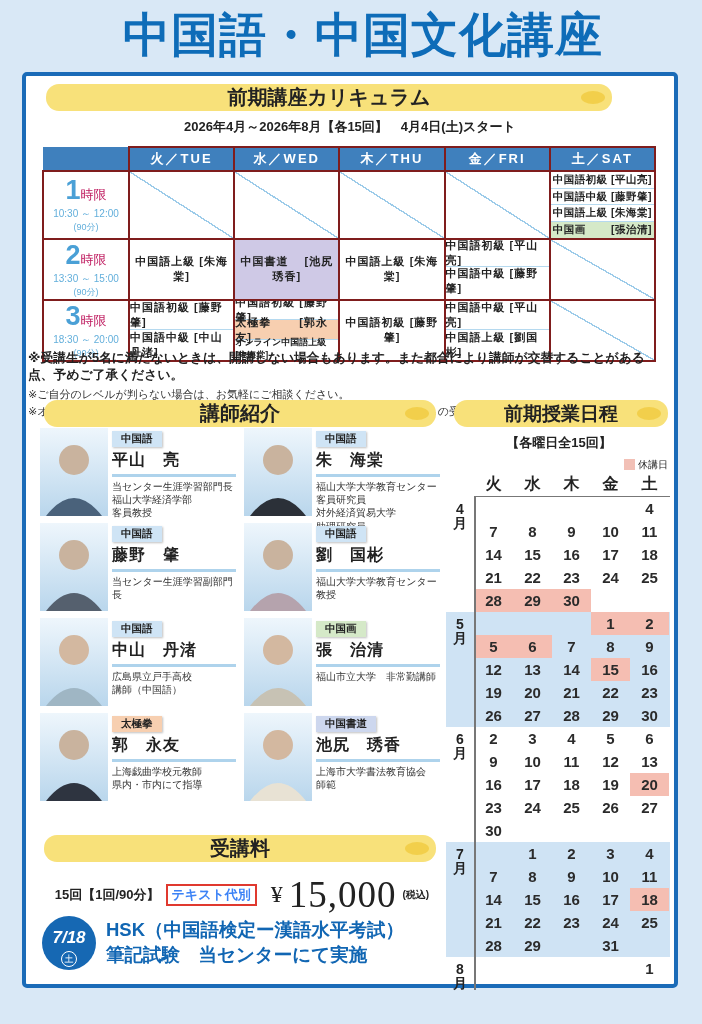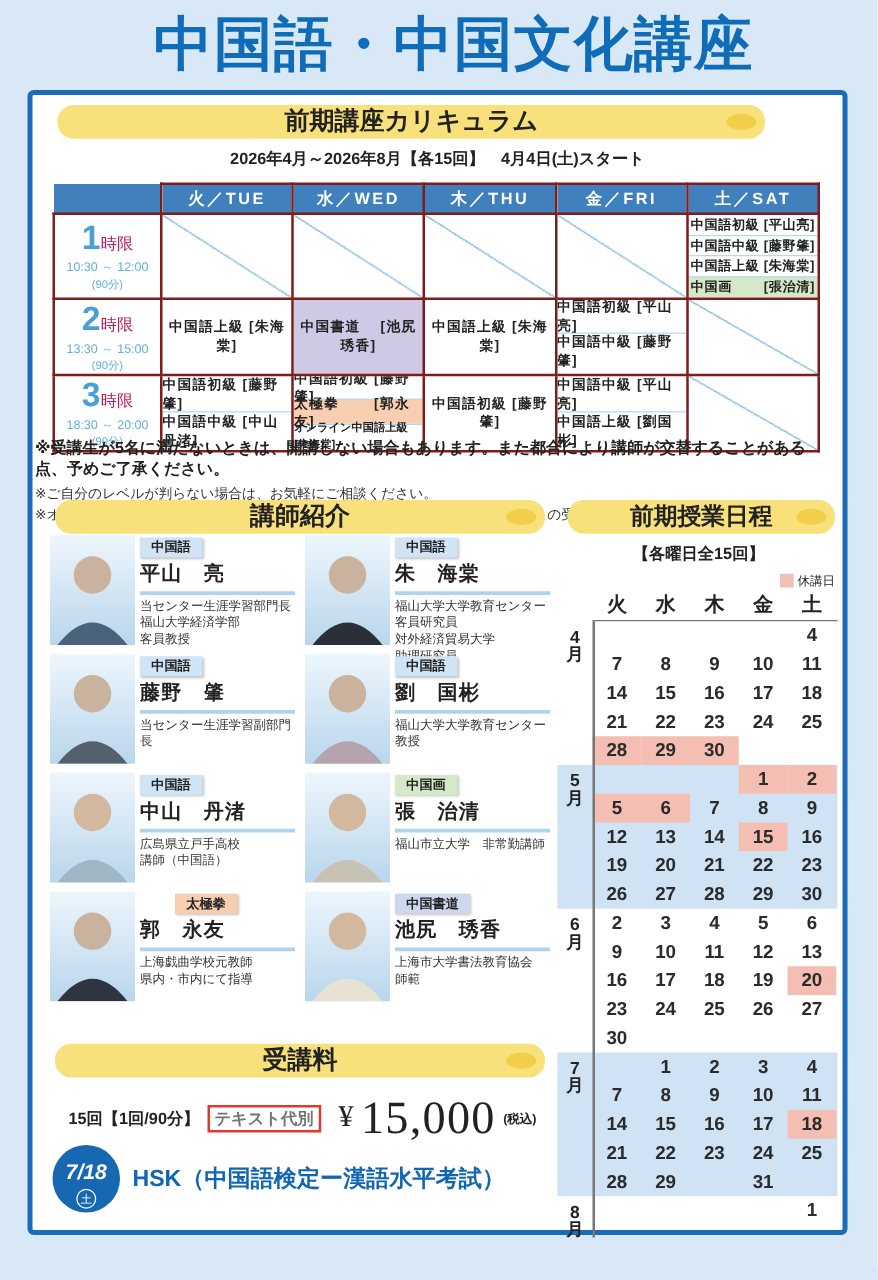--- a/index.html
+++ b/index.html
@@ -58,31 +58,31 @@
   
   .cards{position:absolute;left:14px;top:352px;width:404px;display:flex;flex-wrap:wrap;
         column-gap:8px;row-gap:7px;}
   .card{width:196px;height:88px;display:flex;gap:4px;}
   .photo{width:68px;height:88px;background:linear-gradient(#eef6fc,#b9d6ec);flex:none;}
   .photo svg{display:block;}
   .info{flex:1;min-width:0;}
   .tag{display:inline-block;font-size:10.5px;font-weight:700;padding:1px 9px;
         background:#cfe4f5;box-shadow:1px 1px 2px rgba(0,0,0,0.25);margin-bottom:2px;}
   .tag-art{background:#d5e9c8;}
-  .tag-taichi{background:#f7cfb0;margin-left:28px;}
+  .tag-taichi{background:#f7cfb0;}
   .tag-shodo{background:#cdd7ee;}
   .iname{font-size:16px;font-weight:800;letter-spacing:1px;margin-top:1px;}
   .irule{height:3px;background:#aed3ec;margin:3px 0 3px;}
   .idesc div{font-size:10px;line-height:1.32;color:#333;}
 
   
   .price-line{position:absolute;left:14px;top:797px;width:404px;display:flex;
         align-items:center;justify-content:center;gap:6px;}
   .p-sess{font-size:13px;font-weight:800;}
-  .p-note{font-size:13px;font-weight:800;color:#737373;border:2px solid #e0392f;
+  .p-note{font-size:13px;font-weight:800;color:#3b82f6;border:2px solid #e0392f;
         padding:0 4px;background:#fff;}
   .p-cur{font-size:24px;font-family:"Liberation Serif","DejaVu Serif",serif;margin-left:8px;}
   .p-amt{font-size:37px;font-family:"Liberation Serif","DejaVu Serif",serif;letter-spacing:1px;}
   .p-tax{font-size:10px;font-weight:700;}
 
   
   .hsk{position:absolute;left:16px;top:840px;display:flex;align-items:center;gap:10px;}
   .hsk-badge{position:relative;width:54px;height:54px;border-radius:50%;background:#1668b3;
         color:#fff;flex:none;text-align:center;}
   .hsk-date{font-size:17px;font-weight:700;font-style:italic;margin-top:12px;}
@@ -363,20 +363,21 @@
       <span class="p-tax">(税込)</span>
     </div>
 
     <div class="hsk">
       <div class="hsk-badge">
         <div class="hsk-date">7/18</div>
         <div class="hsk-day">土</div>
       </div>
       <div class="hsk-text">
         <div>HSK（中国語検定ー漢語水平考試）</div>
+        <div>筆記試験　当センターにて実施</div>
       </div>
     </div>
 
     <div class="band band-sched">前期授業日程</div>
     <div class="sched-sub">【各曜日全15回】</div>
     <div class="legend">
       <span class="legend-sq"></span><span>休講日</span>
     </div>
     <div class="cal">
       <div class="cal-days">

